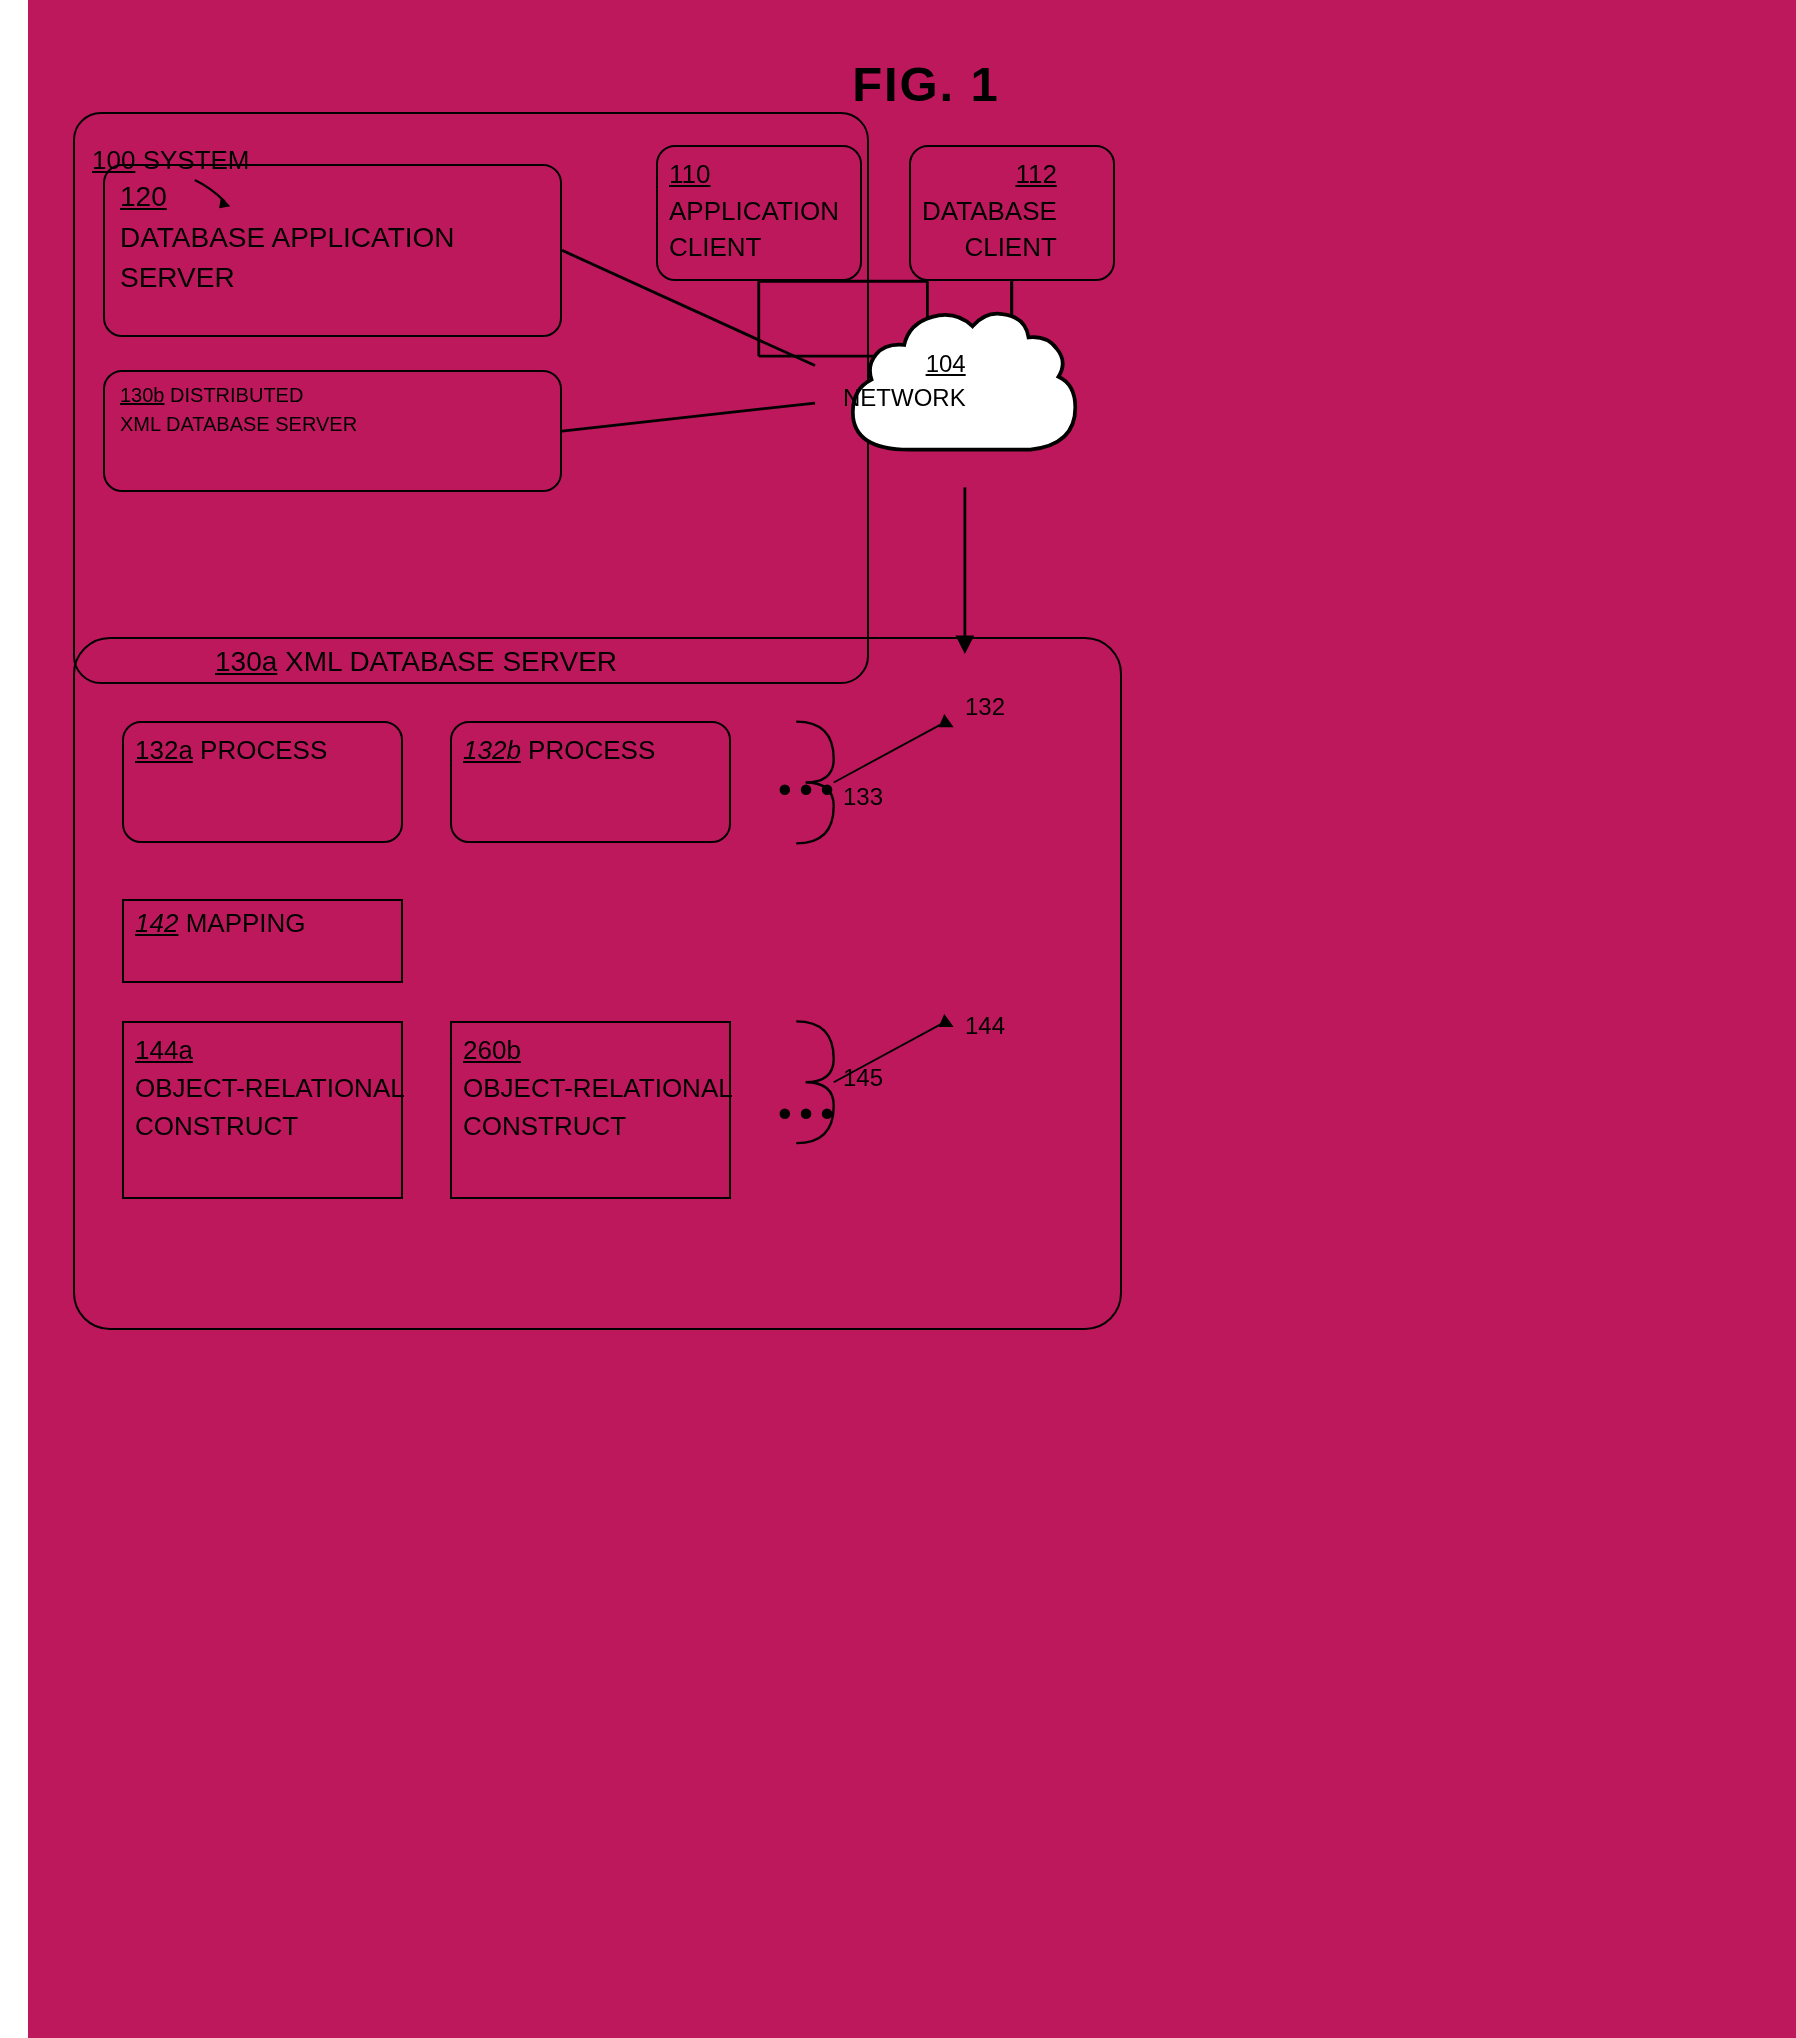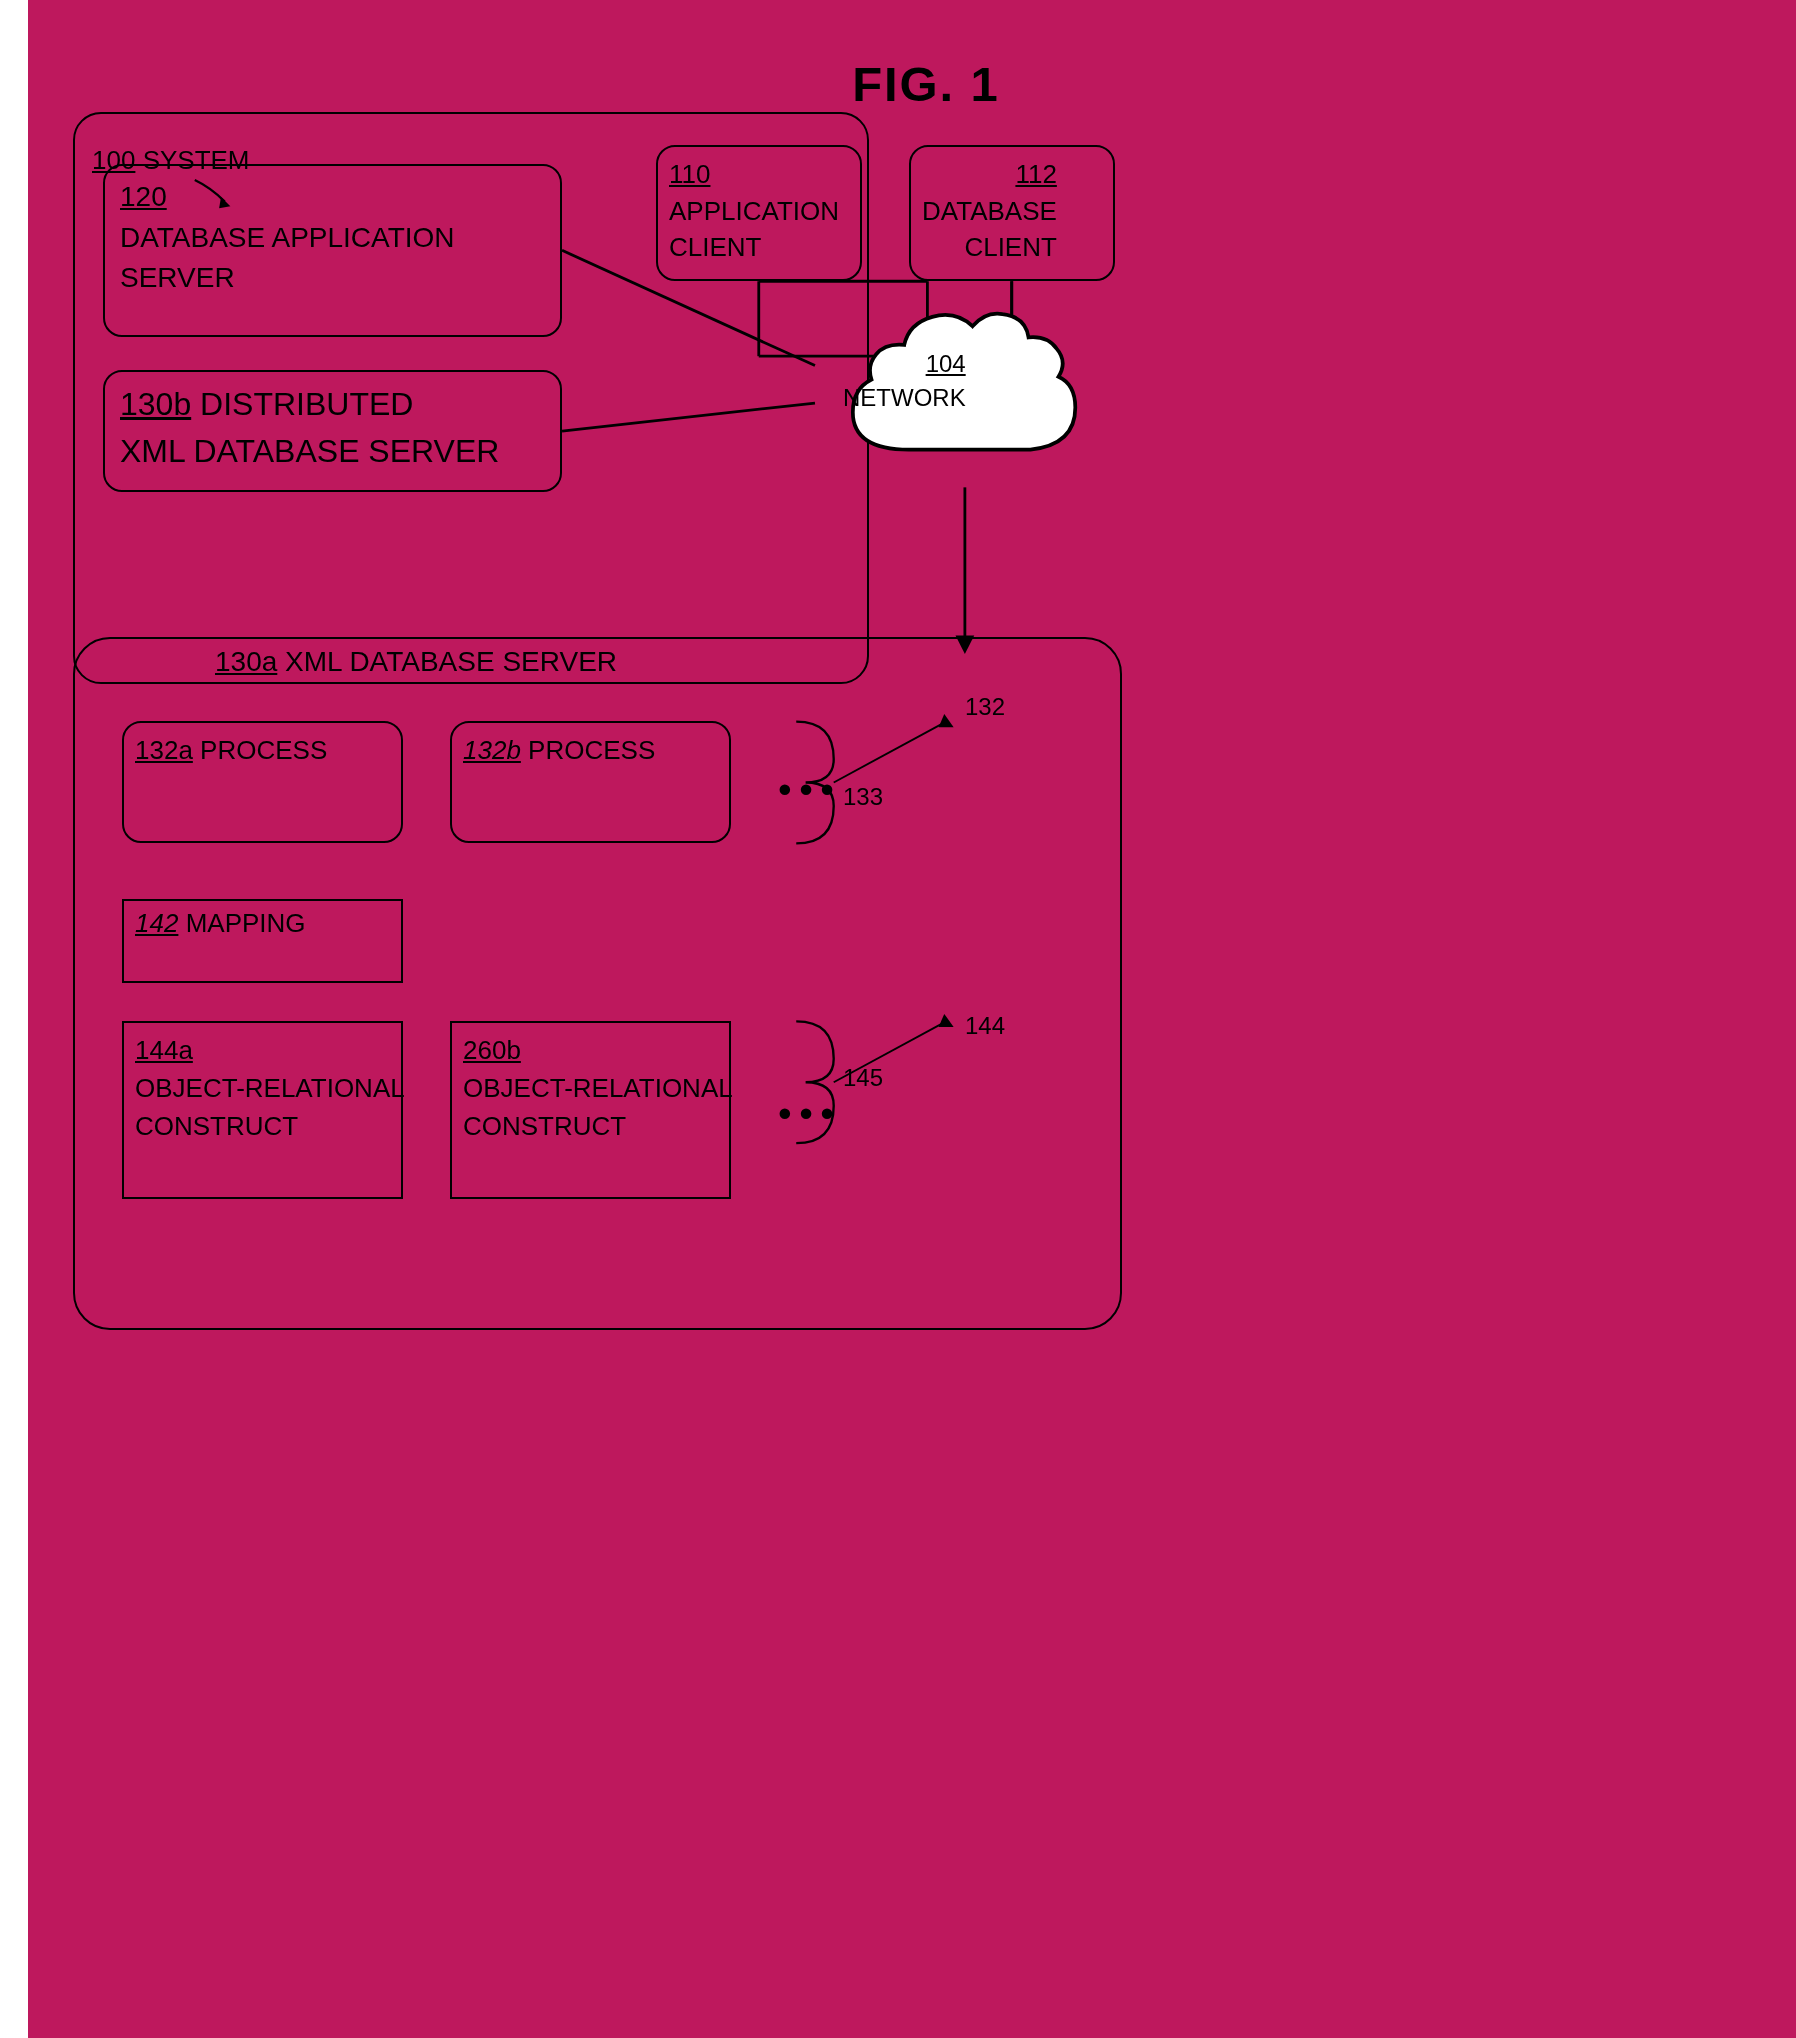--- a/index.html
+++ b/index.html
@@ -84,21 +84,21 @@
       width: 459px;
       height: 122px;
       border: 2.8px solid #000;
       border-radius: 19px;
     }
     .dxds-label {
       position: absolute;
       top: 370px;
       left: 75px;
       padding: 11.2px 17px;
-      font-size: 32px;
+      font-size: 20px;
       line-height: 1.45;
     }
     .dxds-label .ref-num {
       text-decoration: underline;
     }
 
     
     .ac-box {
       position: absolute;
       top: 145px;

